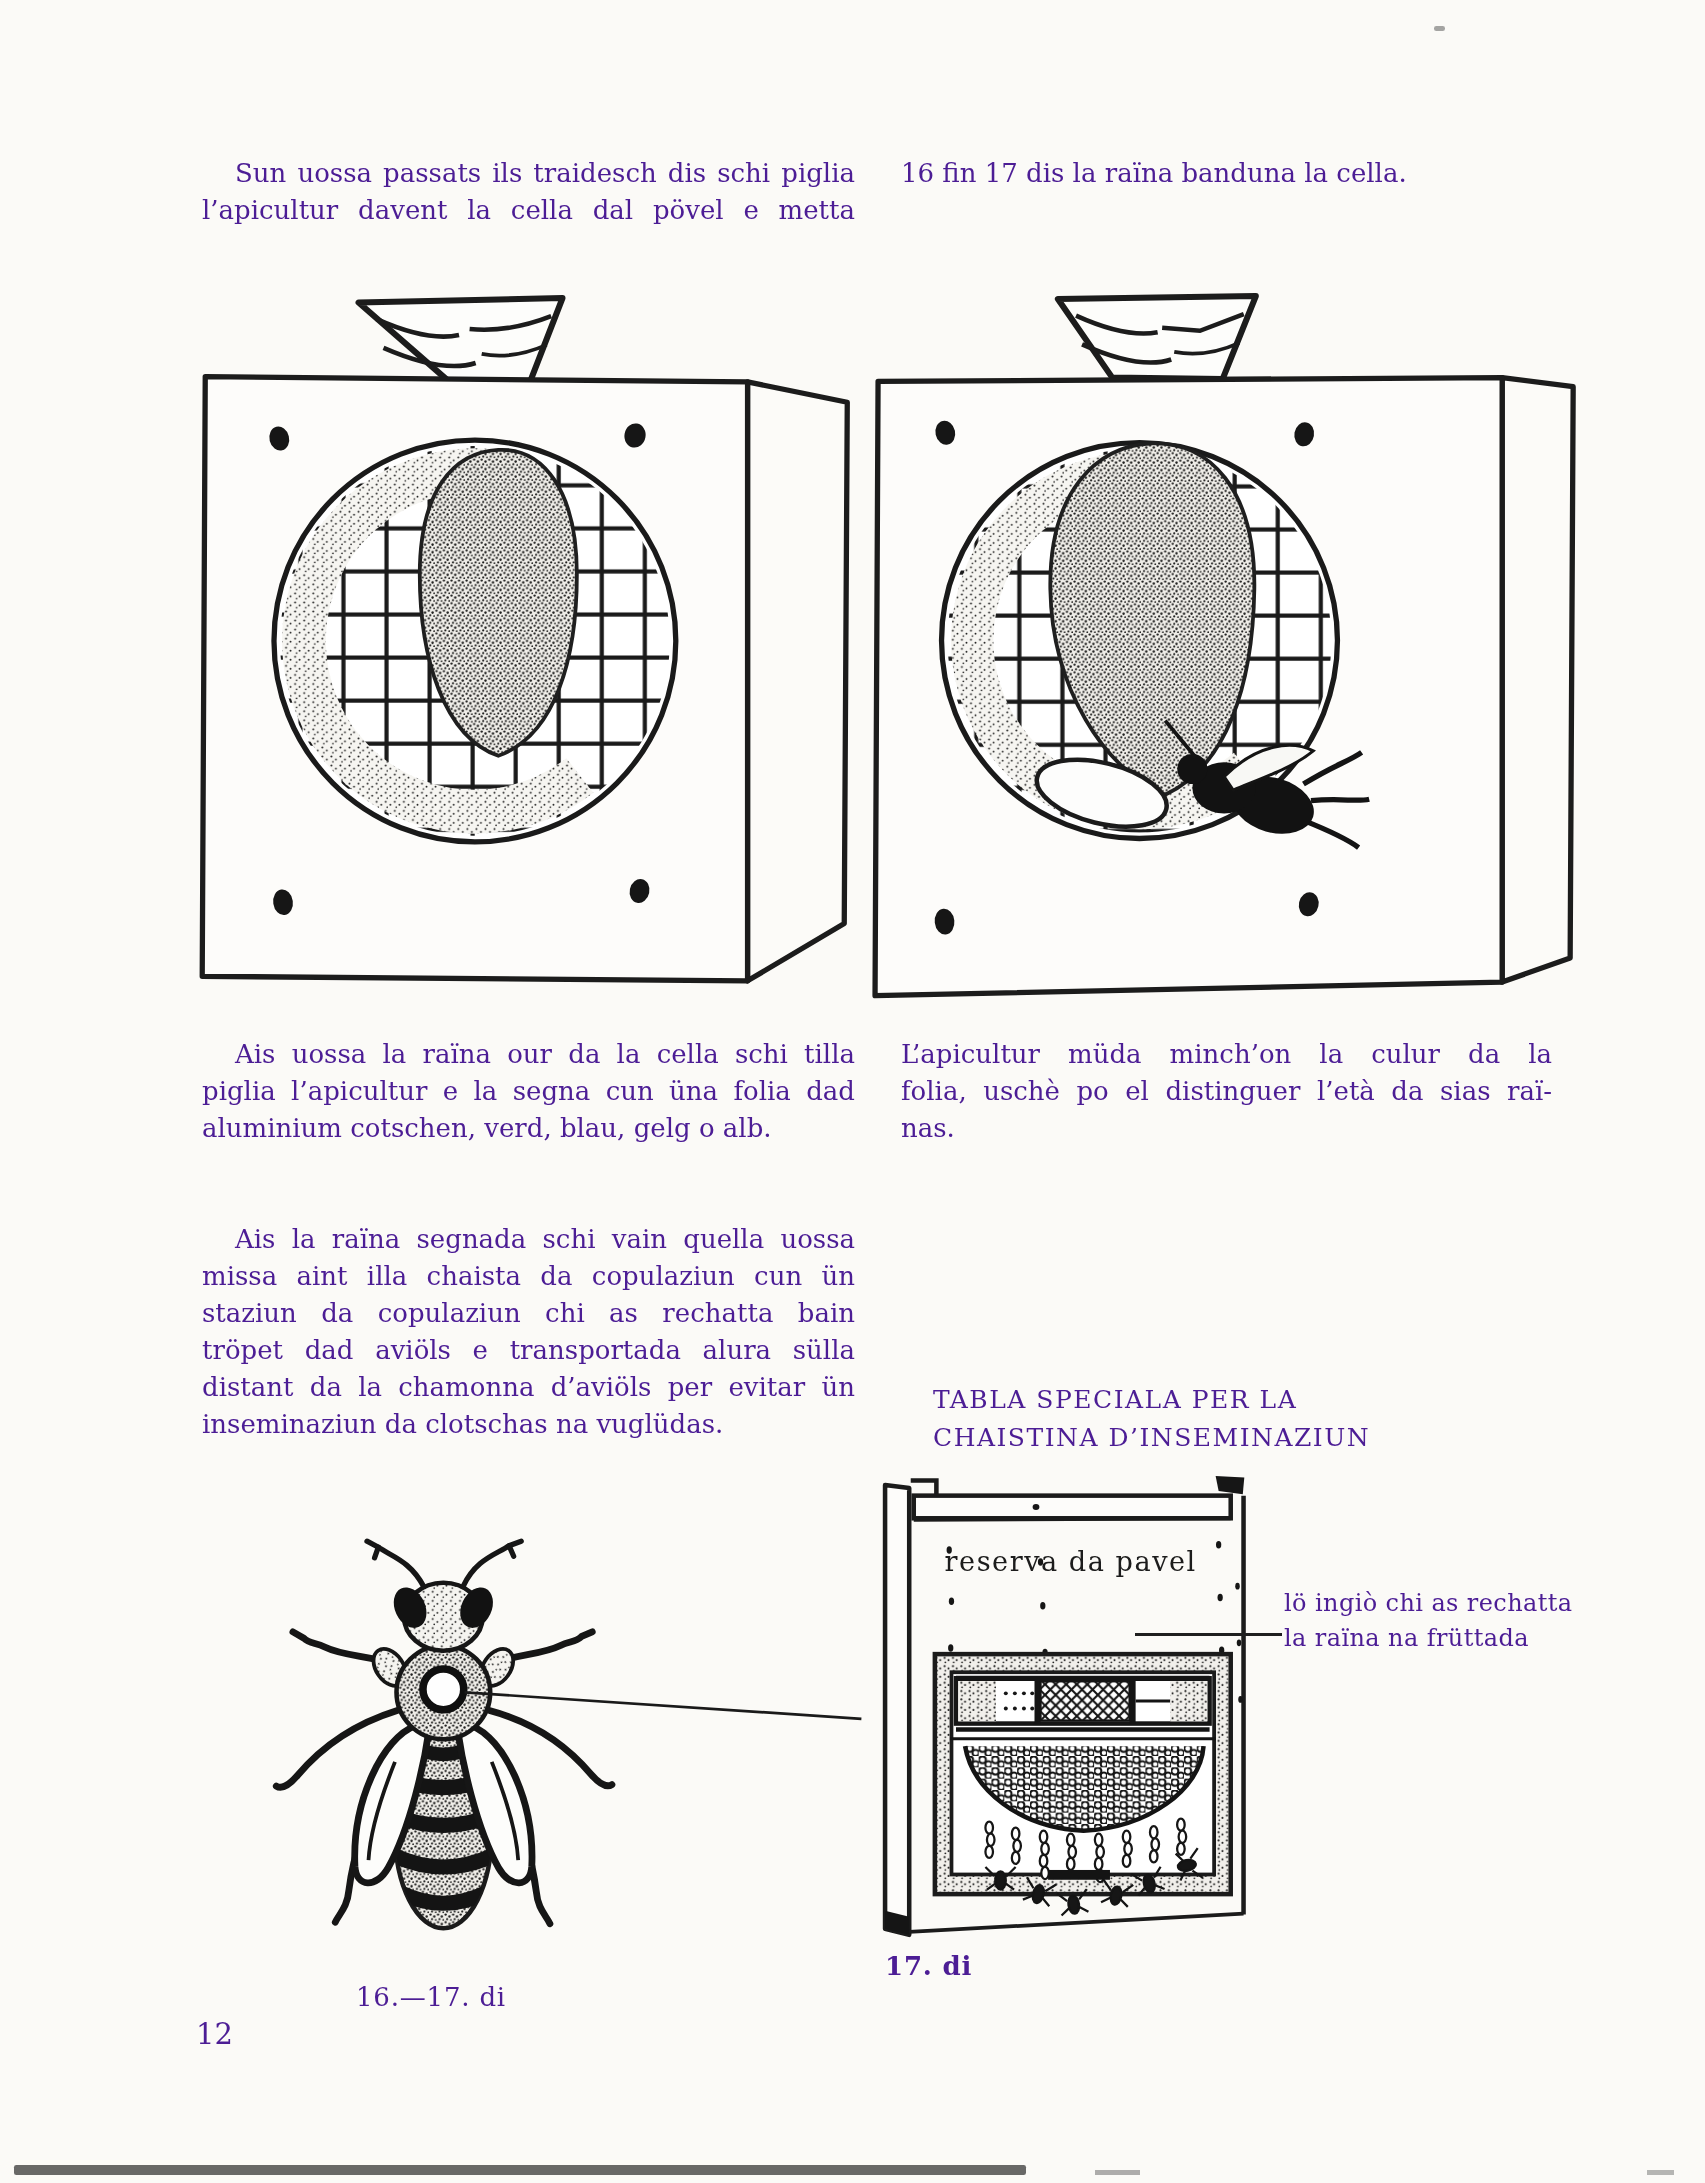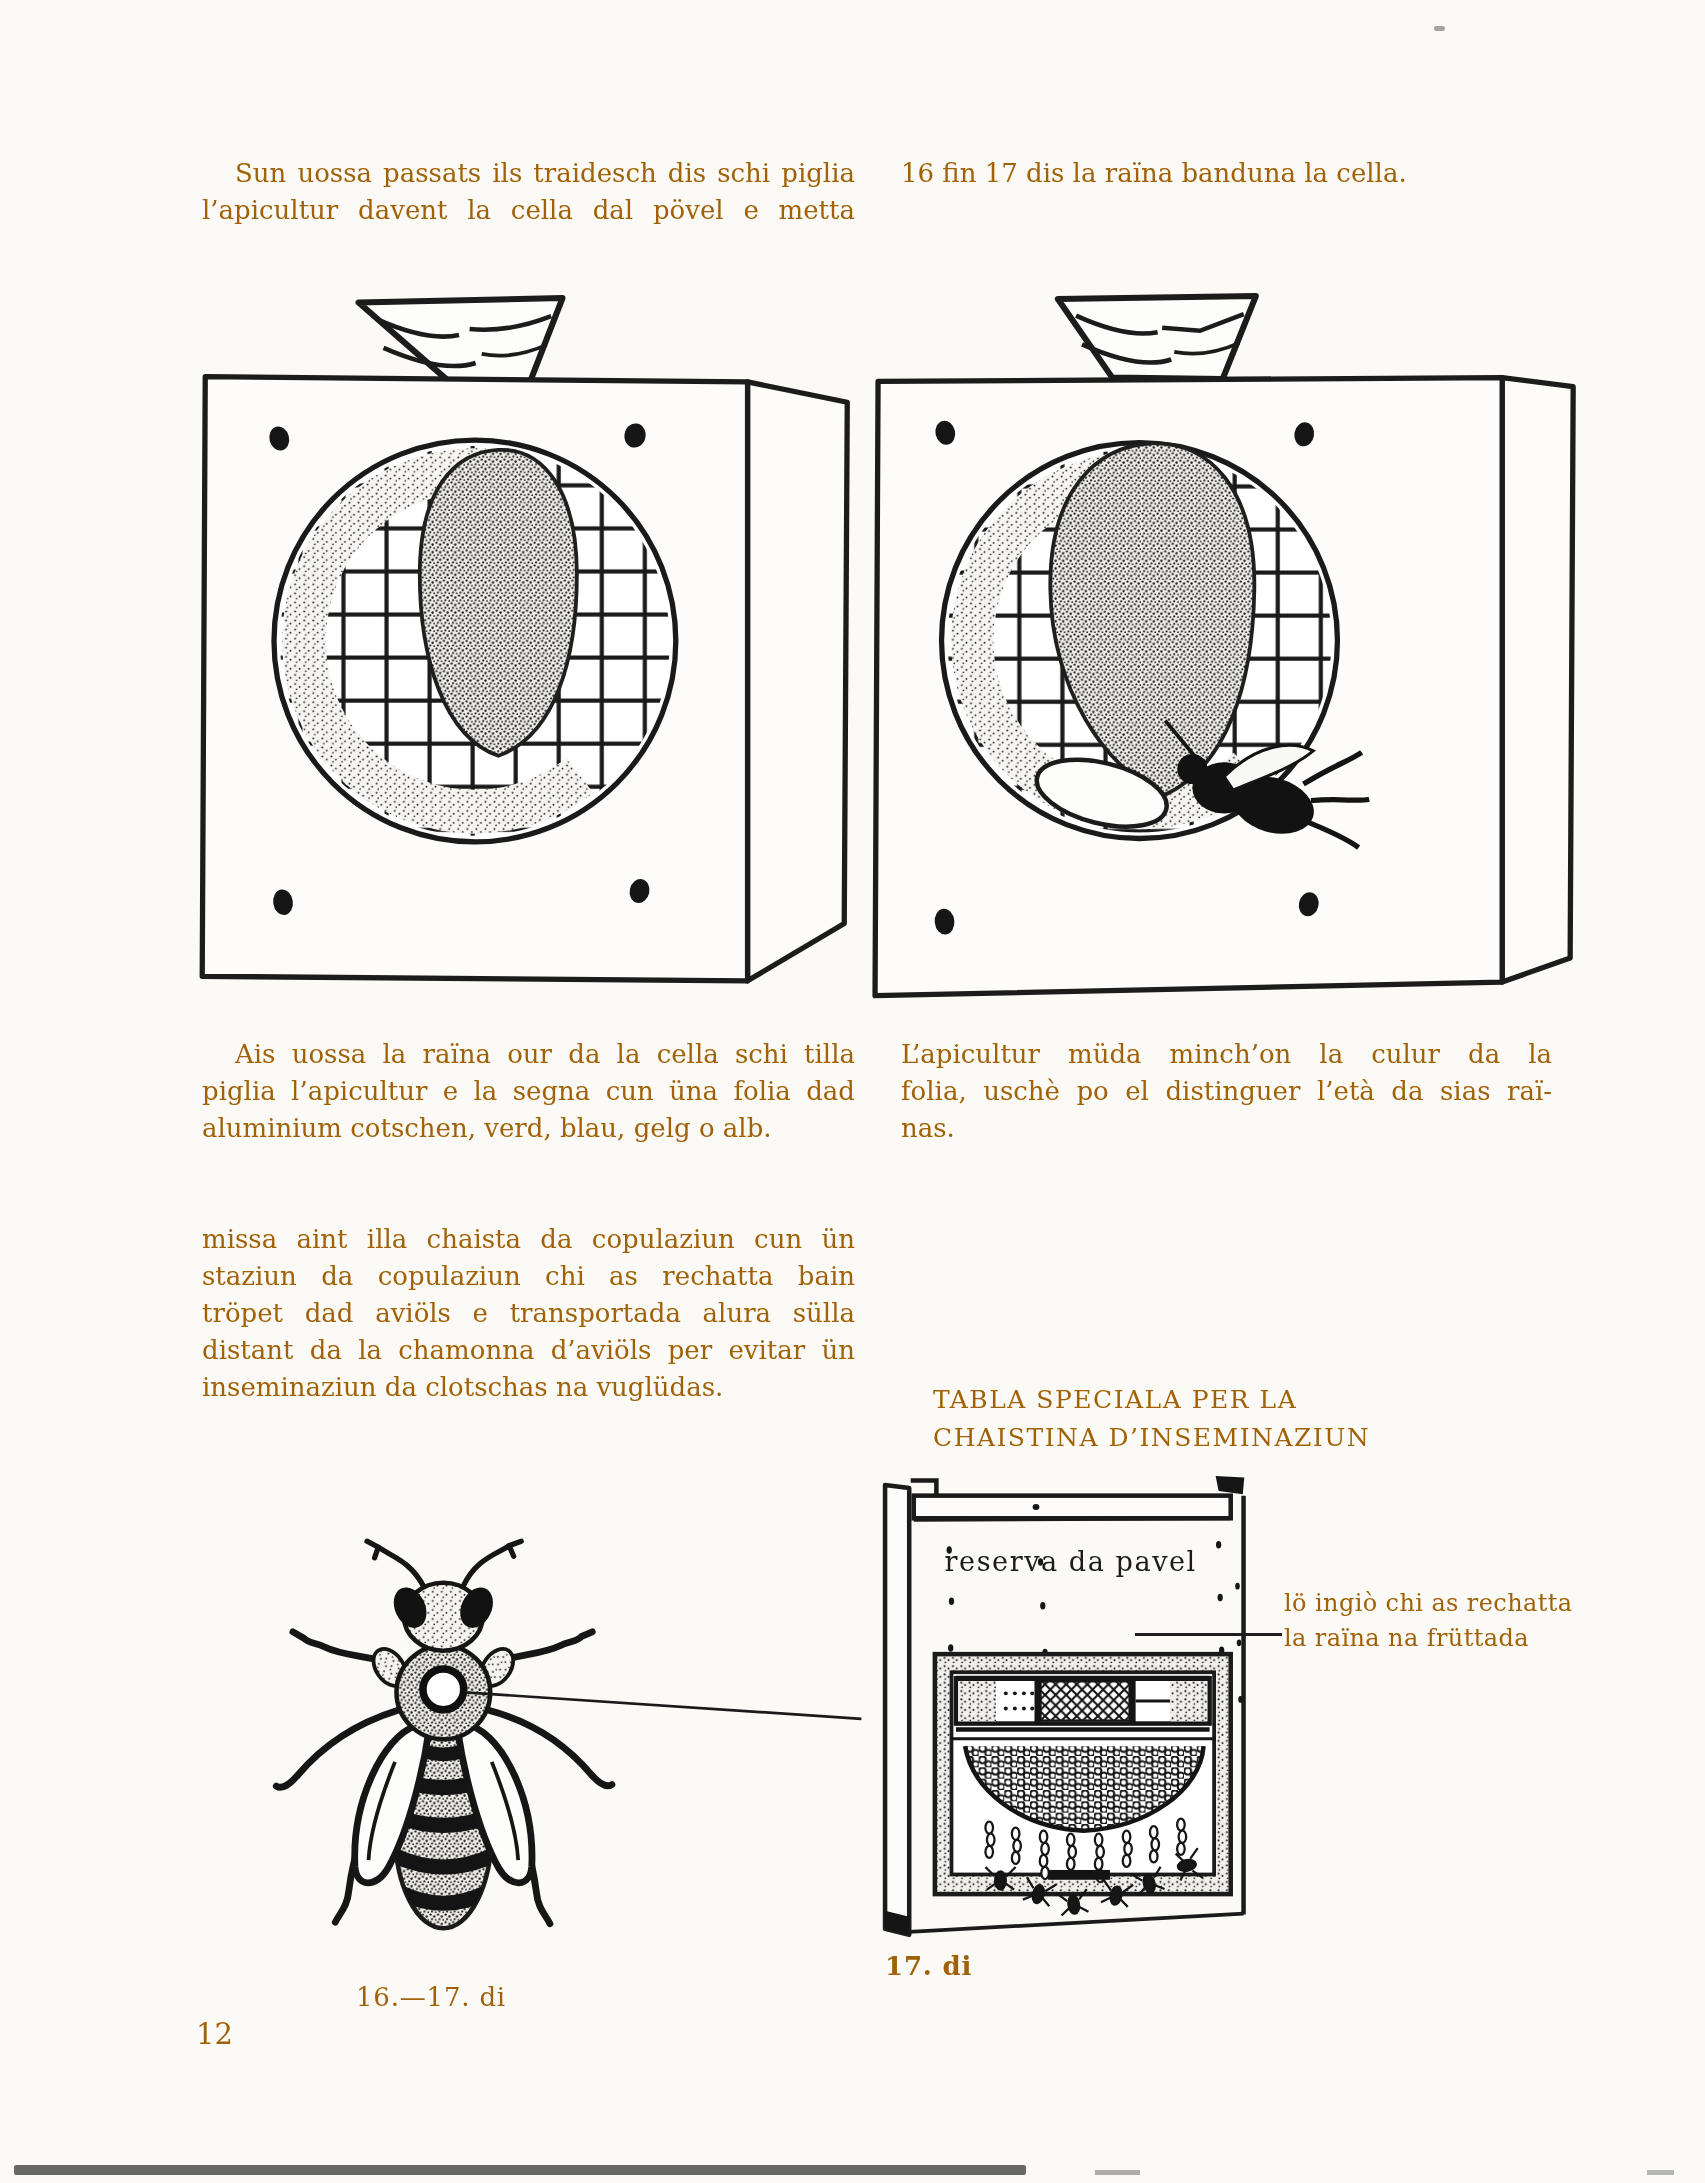--- a/index.html
+++ b/index.html
@@ -1,19 +1,19 @@
 <!DOCTYPE html>
 <html style="font-size:12px"><head>
 <meta charset="utf-8">
 <style>
   html,body{margin:0;padding:0;background:#e8e8e8;}
   .page{
     position:relative;width:1706px;height:2183px;
     background:#fbfaf7;overflow:hidden;
-    font-family:"DejaVu Serif", serif;color:#a16207;
+    font-family:"DejaVu Serif", serif;color:#4c1d95;
   }
   .abs{position:absolute;}
   .col-l{left:202px;width:653px;}
   .col-r{left:901px;width:651px;}
   .bodytext{font-size:26px;line-height:37px;}
   .jline{display:block;text-align:justify;text-align-last:justify;-moz-text-align-last:justify;height:37px;white-space:normal;}
   .jline.last{text-align-last:left;}
   .jline.indent{padding-left:33px;}
   .heading{font-size:25px;line-height:38px;letter-spacing:1.5px;margin-left:32px;}
   .caption{font-size:26px;letter-spacing:0.8px;}
@@ -142,20 +142,21 @@
     <span class="jline">piglia l’apicultur e la segna cun üna folia dad</span>
     <span class="jline last">aluminium cotschen, verd, blau, gelg o alb.</span>
   </div>
   <div class="abs col-r bodytext" style="top:1036px;">
     <span class="jline">L’apicultur müda minch’on la culur da la</span>
     <span class="jline">folia, uschè po el distinguer l’età da sias raï-</span>
     <span class="jline last">nas.</span>
   </div>
 
   <div class="abs col-l bodytext" style="top:1221px;">
+    <span class="jline indent">Ais la raïna segnada schi vain quella uossa</span>
     <span class="jline">missa aint illa chaista da copulaziun cun ün</span>
     <span class="jline">staziun da copulaziun chi as rechatta bain</span>
     <span class="jline">tröpet dad aviöls e transportada alura sülla</span>
     <span class="jline">distant da la chamonna d’aviöls per evitar ün</span>
     <span class="jline last">inseminaziun da clotschas na vuglüdas.</span>
   </div>
 
   <div class="abs col-r heading" style="top:1381px;">
     <div>TABLA SPECIALA PER LA</div>
     <div>CHAISTINA D’INSEMINAZIUN</div>

